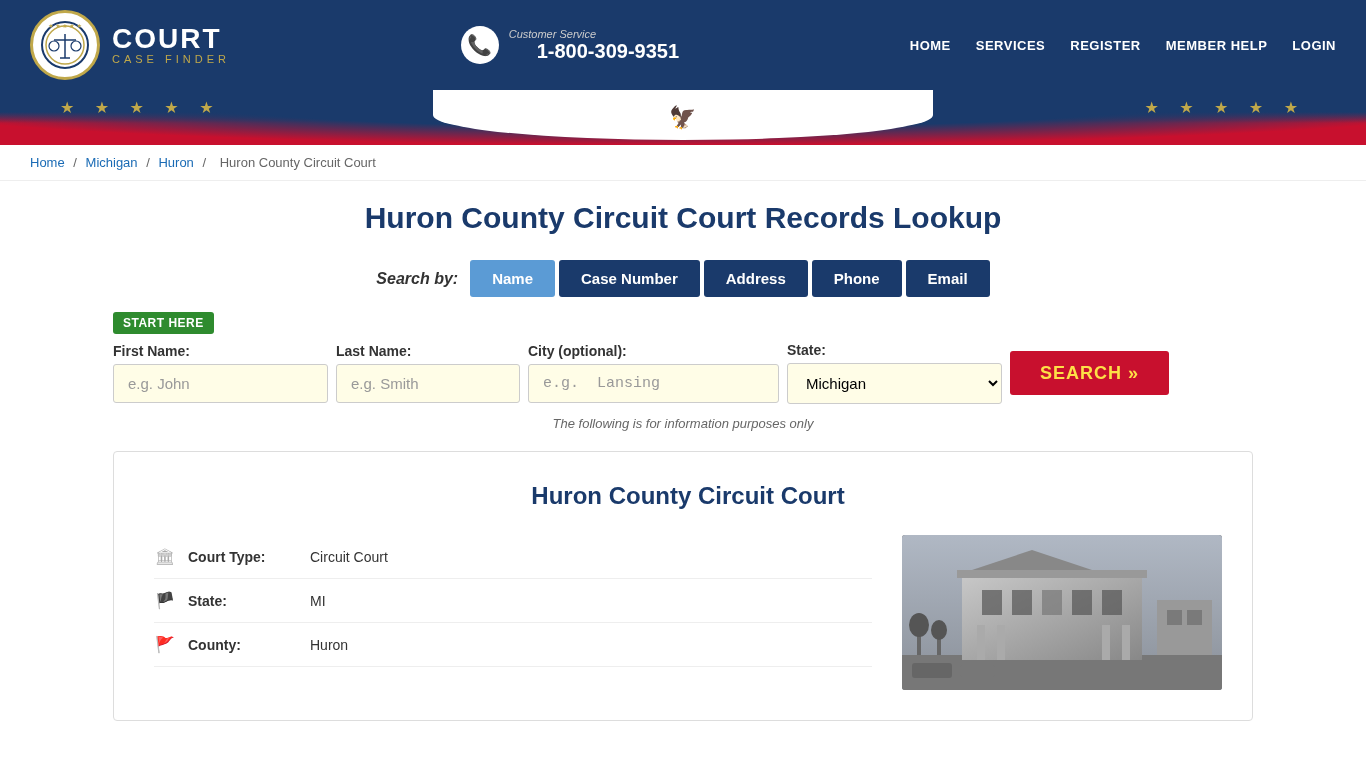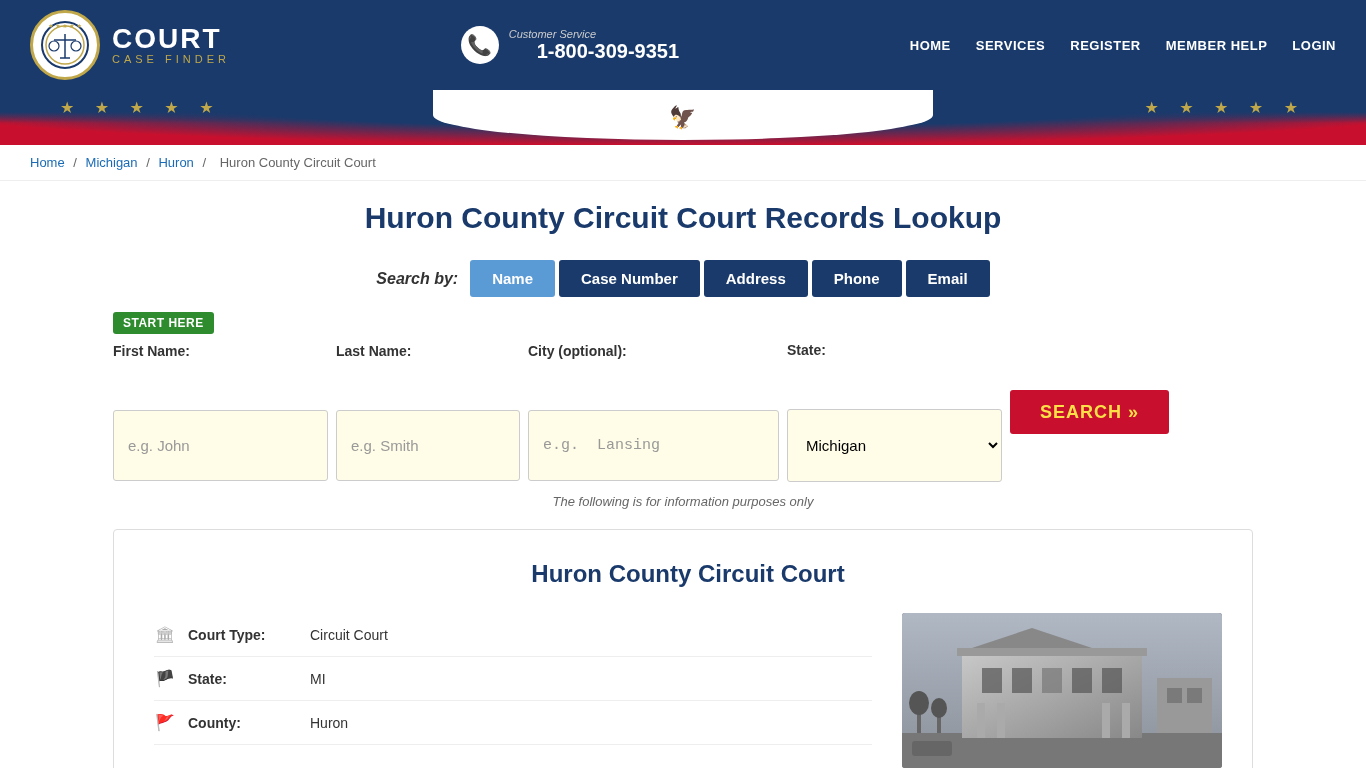--- a/index.html
+++ b/index.html
@@ -238,27 +238,26 @@
       display: flex;
       flex-direction: column;
       gap: 5px;
     }
     .form-group label {
       font-size: 14px;
       font-weight: bold;
       color: #333;
     }
     .form-group input, .form-group select {
-      padding: 26px 14px;
+      padding: 10px 14px;
       font-size: 15px;
       border: 1px solid #ccc;
       background: #fffde7;
       border-radius: 3px;
       outline: none;
-      margin-top: 46px;
     }
     .form-group input::placeholder { color: #999; }
     .form-group.first-name input { width: 215px; }
     .form-group.last-name input { width: 184px; }
     .form-group.city input { width: 251px; font-family: Liberation Mono, monospace; }
     .form-group.state-field select { width: 215px; background: #fffde7; }
 
     .search-btn {
       background: #c8102e;
       color: #fde047;

